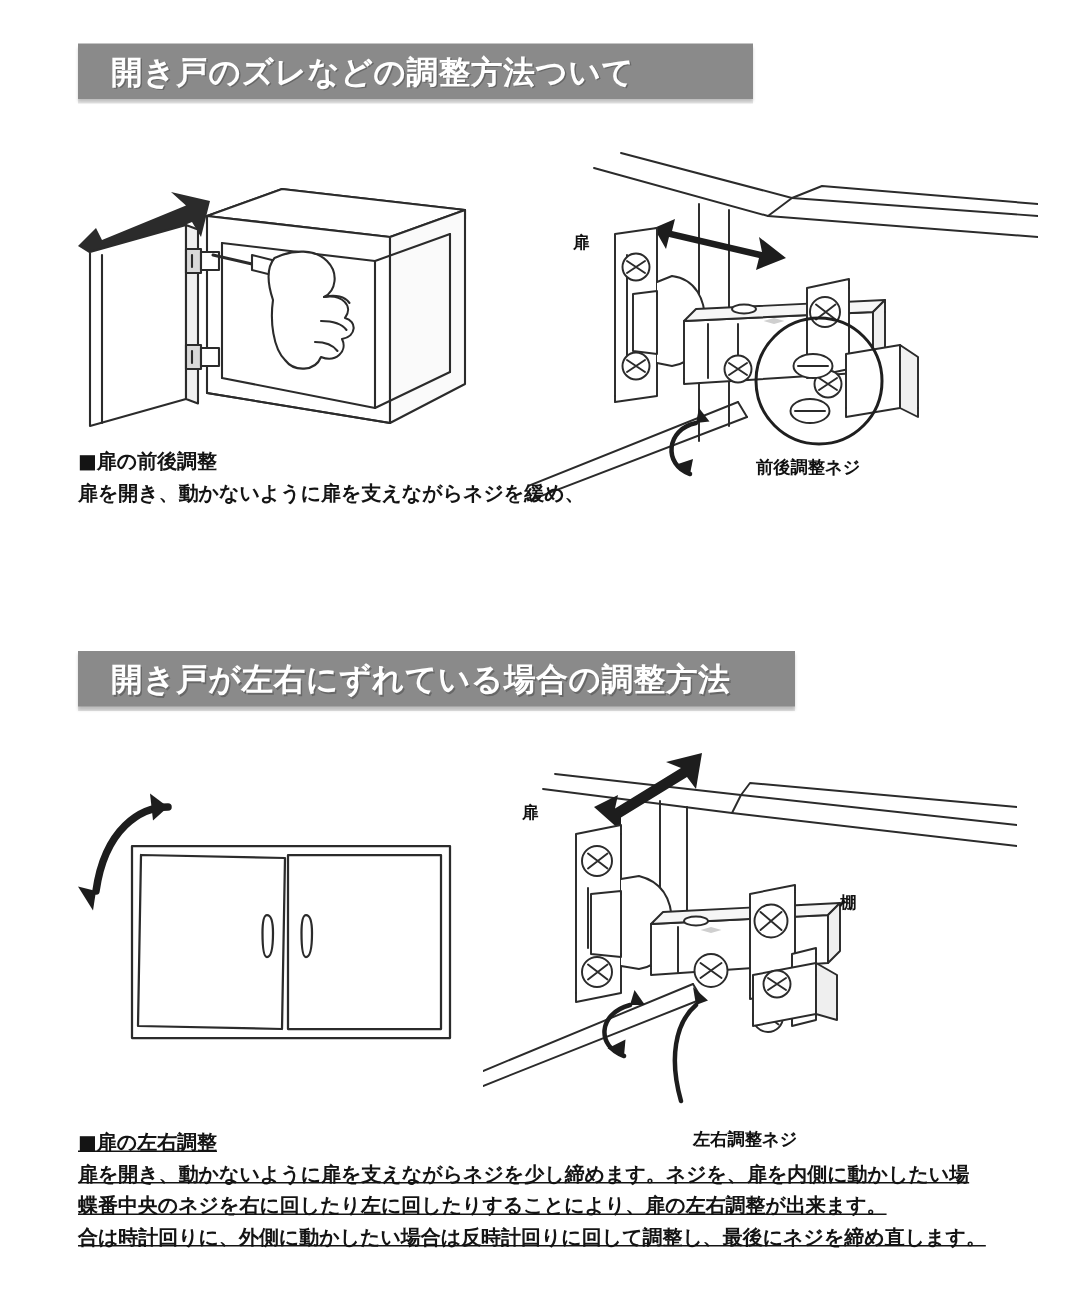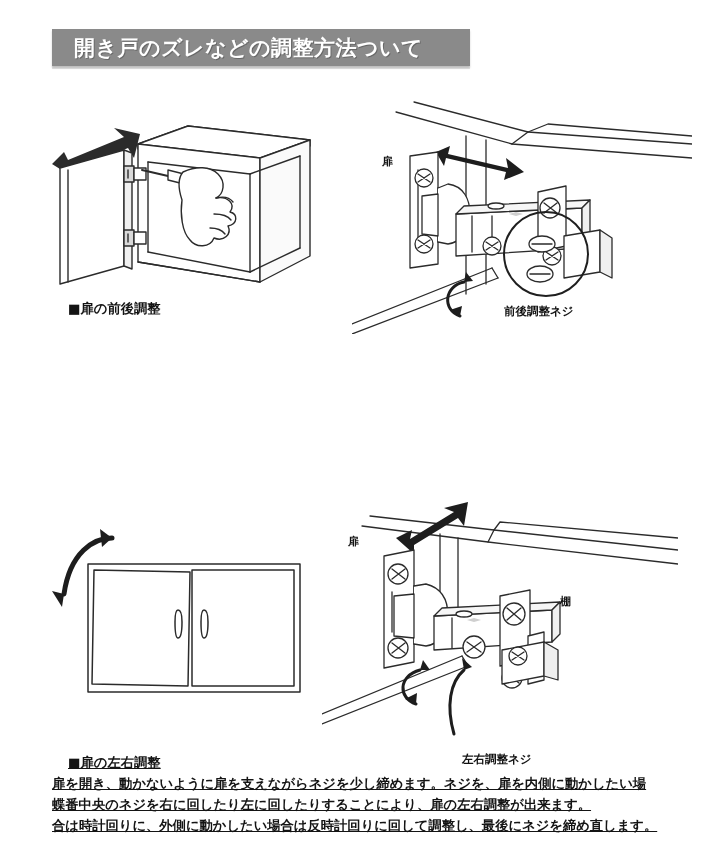--- a/index.html
+++ b/index.html
@@ -52,21 +52,20 @@
   .copy {
     position: absolute;
     font-size: 13.3px;
     font-weight: bold;
     line-height: 21px;
     color: #141414;
     white-space: nowrap;
   }
   .copy .headline {
     display: block;
-    margin-left: 16px;
   }
   .copy .line {
     display: block;
   }
 
   
   .figure {
     position: absolute;
   }
   .figure svg {
@@ -82,21 +81,21 @@
   }
   .fig-label.small {
     font-size: 11.5px;
   }
 </style>
 </head>
 <body>
 
 <div class="page">
 
-  <div class="banner" style="left:52px; top:29px; width:418px; height:37px;">
+  <div class="banner" style="left:52px; top:29px; width:450px; height:37px;">
     <span class="banner-title">開き戸のズレなどの調整方法ついて</span>
   </div>
 
   <div class="figure" style="left:28px; top:96px; width:320px; height:200px;">
     <svg width="320" height="200" viewBox="0 0 320 200" fill="none" stroke="#2b2b2b" stroke-width="1.4" stroke-linejoin="round" stroke-linecap="round">
 
       <g stroke="none" fill="#2b2b2b">
         <path d="M24 68 L36 56 L40 64 L96 41 L86 32 L112 38 L106 62 L100 52 L44 75 L48 83 Z"></path>
       </g>
 
@@ -220,22 +219,26 @@
       <path d="M108 220 l-10 -6 l12 -4 z" fill="#1d1d1d" stroke="none"></path>
       <path d="M112 186 l2 -10 l7 9 z" fill="#1d1d1d" stroke="none"></path>
     </svg>
 
     <span class="fig-label" style="left:30px; top:58px;">扉</span>
     <span class="fig-label small" style="left:152px; top:208px;">前後調整ネジ</span>
   </div>
 
   <div class="copy" style="left:52px; top:298px;">
     <span class="headline">■扉の前後調整</span>
-  </div>
-
+    <span class="line">扉を開き、動かないように扉を支えながらネジを緩め、</span>
+  </div>
+
+  <div class="banner" style="left:52px; top:434px; width:478px; height:37px;">
+    <span class="banner-title">開き戸が左右にずれている場合の調整方法</span>
+  </div>
 
   <div class="figure" style="left:48px; top:522px; width:280px; height:190px;">
     <svg width="280" height="190" viewBox="0 0 280 190" fill="none" stroke="#2b2b2b" stroke-width="1.5" stroke-linejoin="round" stroke-linecap="round">
 
       <g stroke="#1d1d1d" stroke-width="5" fill="none">
         <path d="M16 72 C22 30 46 16 64 16"></path>
       </g>
       <path d="M64 16 l-12 -9 l2 18 z" fill="#1d1d1d" stroke="none"></path>
       <path d="M16 72 l-12 -3 l10 16 z" fill="#1d1d1d" stroke="none"></path>
 

